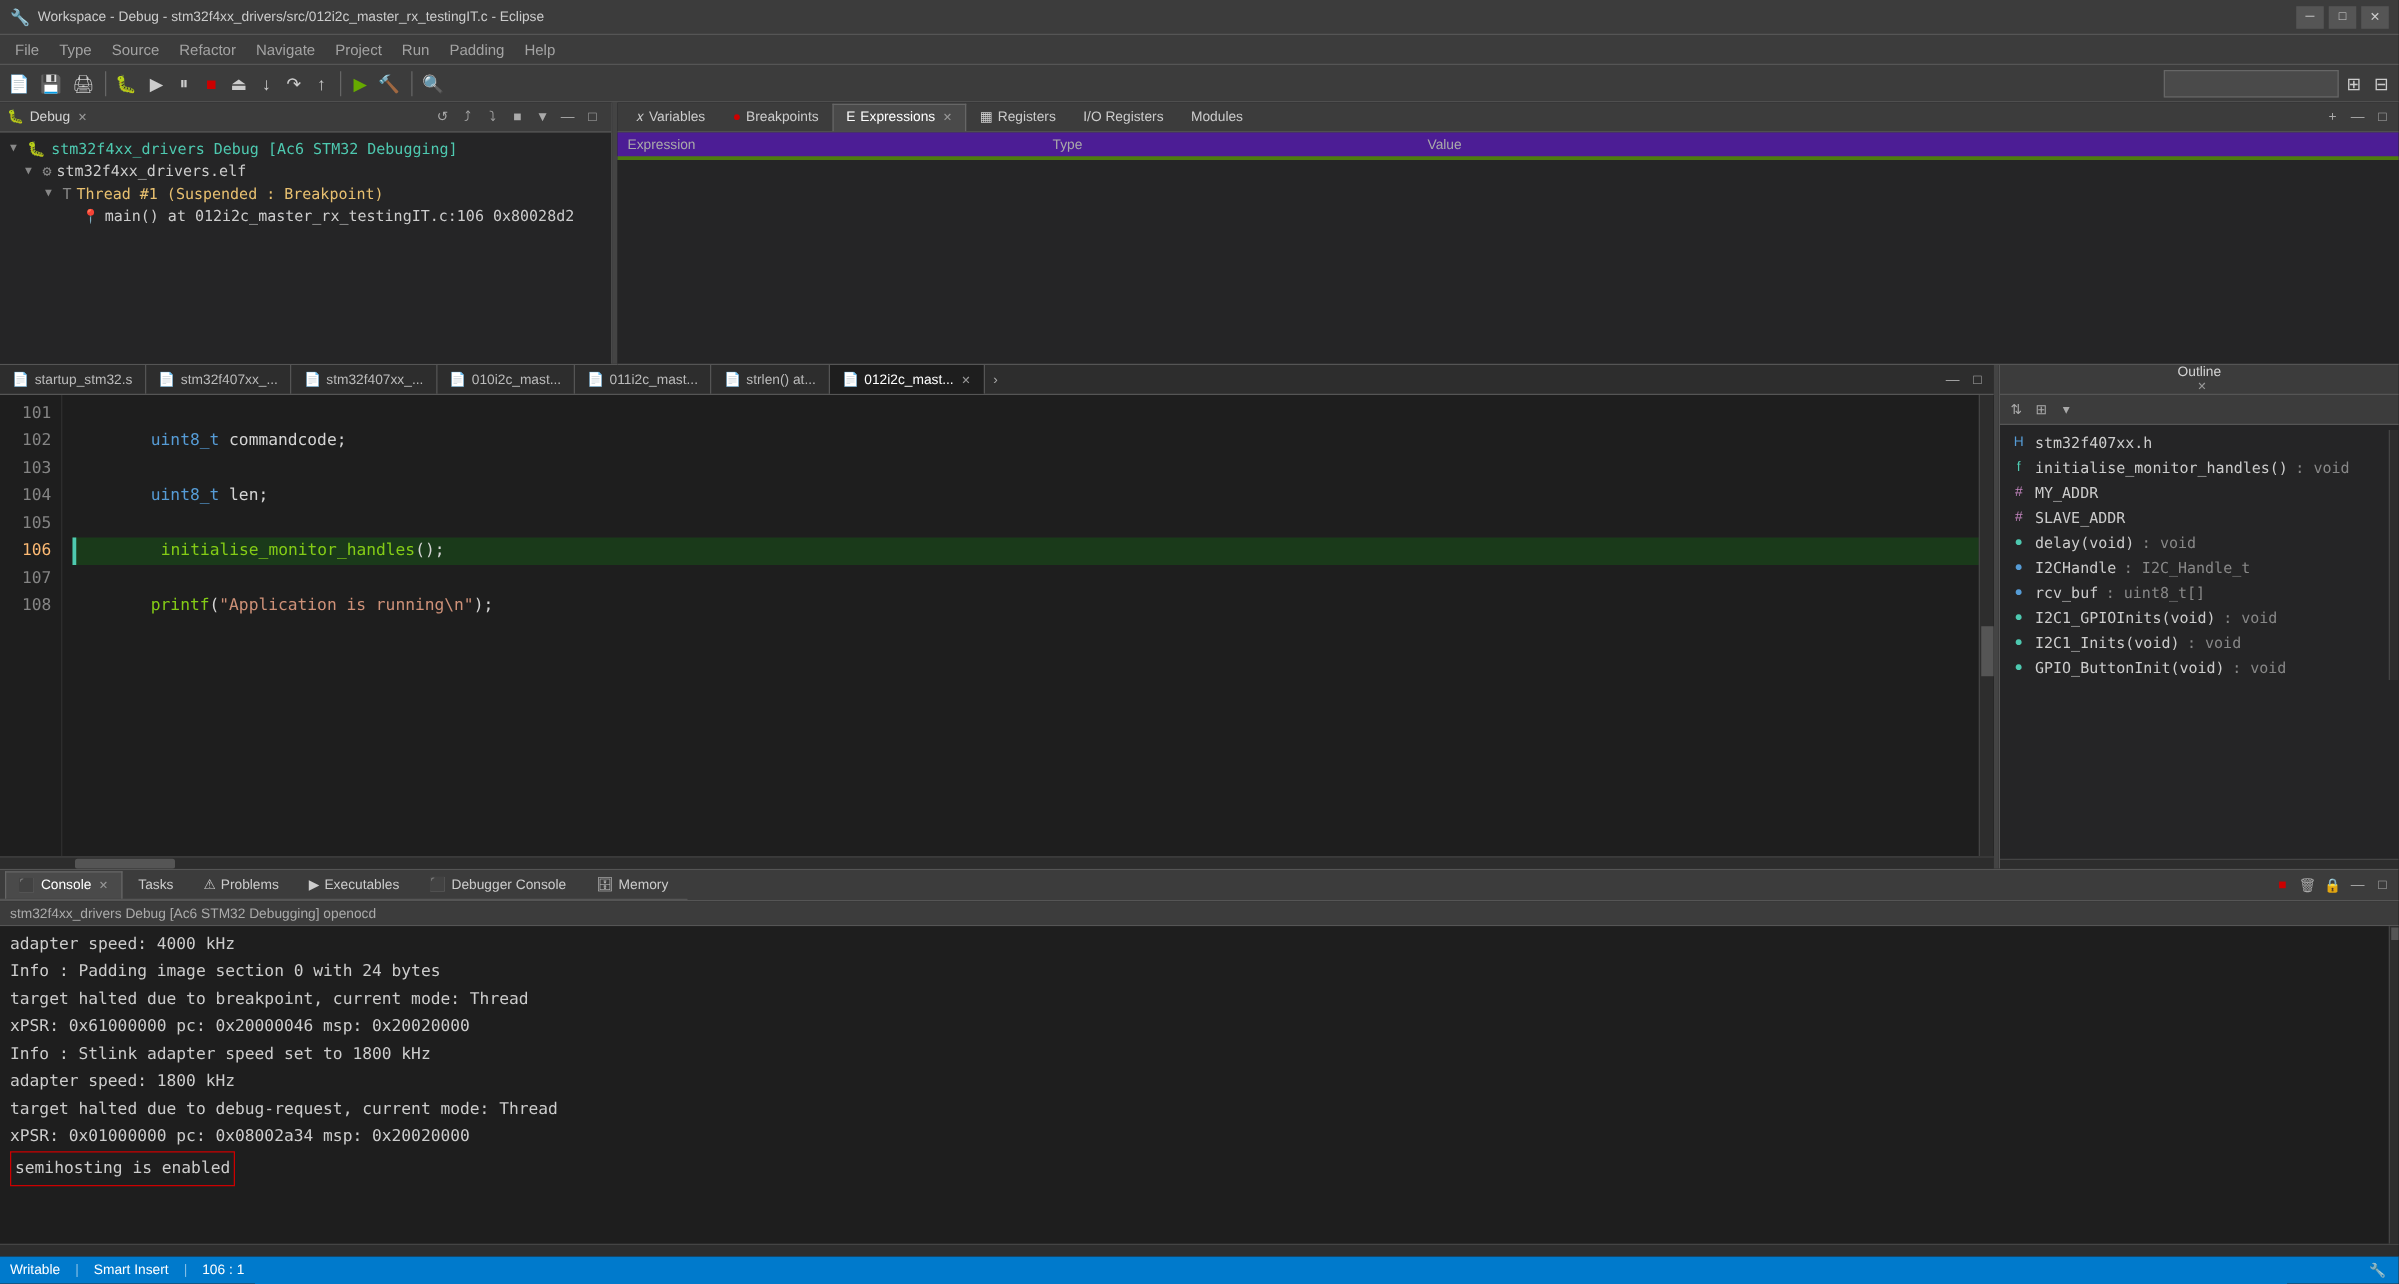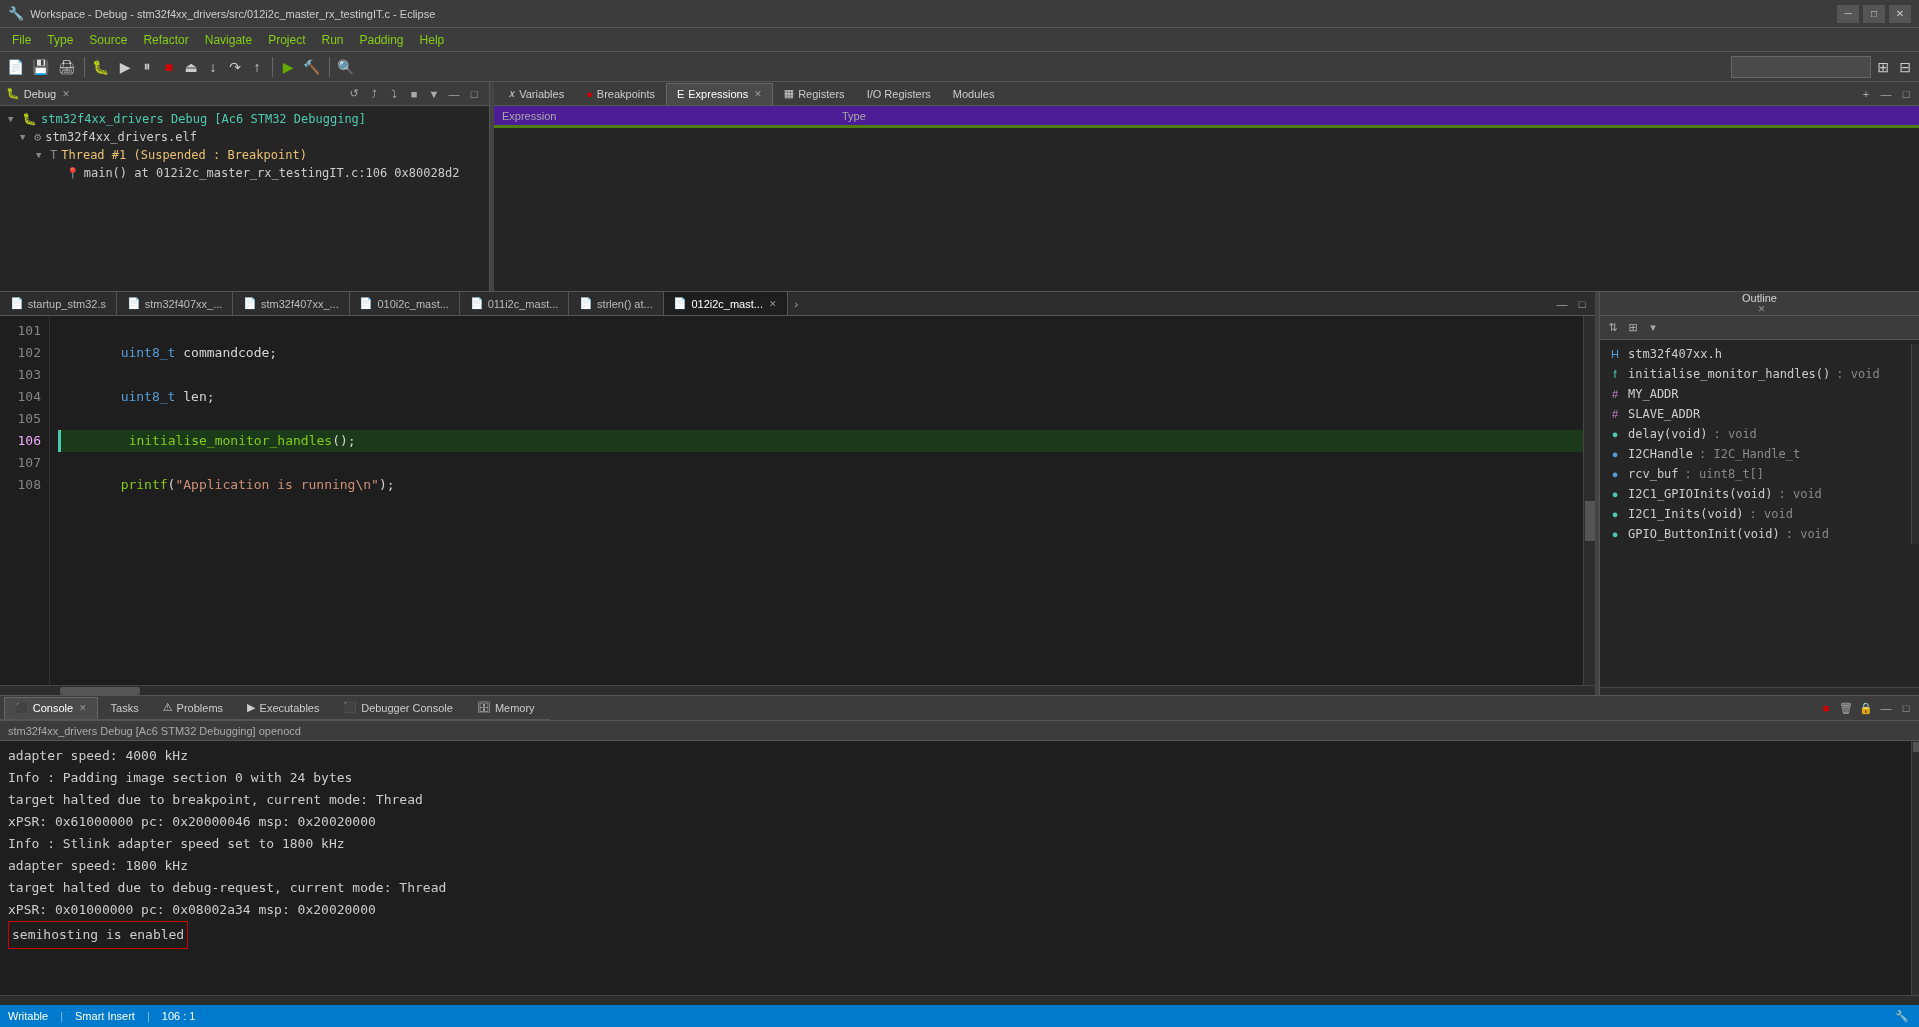--- a/index.html
+++ b/index.html
@@ -39,21 +39,21 @@
       height: 24px;
       display: flex;
       align-items: center;
       padding: 0 4px;
       border-bottom: 1px solid #555;
       font-size: 12px;
     }
     .menu-item {
       padding: 2px 8px;
       cursor: pointer;
-      color: #84cc16;
+      color: #a3a3a3;
     }
 
     
     #toolbar {
       background: #3c3c3c;
       height: 30px;
       display: flex;
       align-items: center;
       padding: 0 4px;
       border-bottom: 1px solid #555;
@@ -483,20 +483,21 @@
         </div>
         <div class="tab-toolbar-right">
           <button class="tiny-btn">+</button>
           <button class="tiny-btn">—</button>
           <button class="tiny-btn">□</button>
         </div>
       </div>
       <div id="expr-table-header">
         <span class="expr-col-expr">Expression</span>
         <span class="expr-col-type">Type</span>
+        <span class="expr-col-val">Value</span>
       </div>
       <div id="expr-body">
         
       </div>
     </div>
   </div>
 
   <div id="editor-row" style="display:flex;flex:1;min-height:0;height:calc(100% - 210px - 310px);">
 
     <div id="editor-area" style="flex:1;display:flex;flex-direction:column;">
@@ -541,21 +542,21 @@
 
         <div style="position:absolute;right:0;top:0;bottom:0;width:12px;background:#2d2d2d;border-left:1px solid #444;">
           <div style="position:absolute;top:50%;width:10px;height:40px;background:#555;left:1px;"></div>
         </div>
         <div id="line-numbers">
           <div>101</div>
           <div>102</div>
           <div>103</div>
           <div>104</div>
           <div>105</div>
-          <div style="color:#f0abfc;">106</div>
+          <div style="color:#fdba74;">106</div>
           <div>107</div>
           <div>108</div>
         </div>
         <div id="code-body">
           <span class="code-line"> </span>
           <span class="code-line">	<span class="kw">uint8_t</span> commandcode;</span>
           <span class="code-line"> </span>
           <span class="code-line">	<span class="kw">uint8_t</span> len;</span>
           <span class="code-line"> </span>
           <span class="code-line current">	<span class="fn">initialise_monitor_handles</span>();</span>

